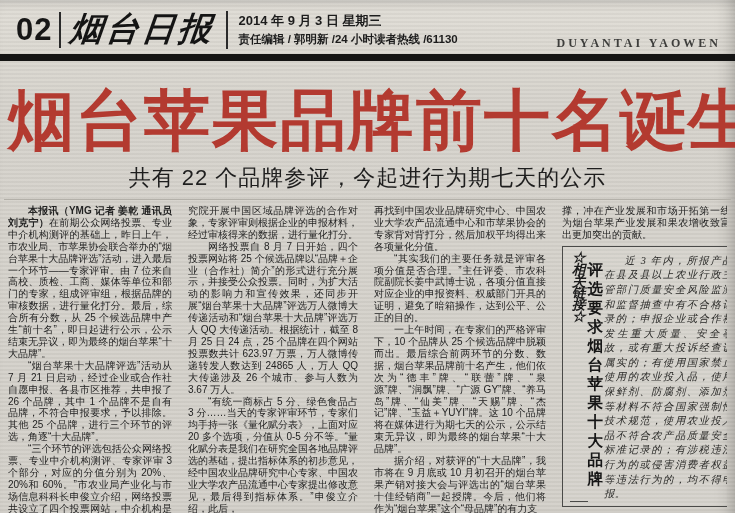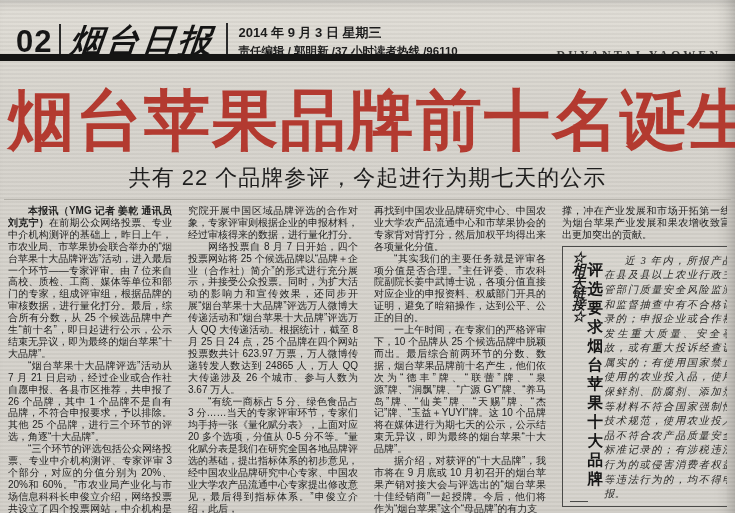--- a/index.html
+++ b/index.html
@@ -11,21 +11,21 @@
     background-image:
       repeating-linear-gradient(0deg, rgba(255,255,255,.05) 0 2px, rgba(0,0,0,.03) 2px 4px),
       linear-gradient(180deg,#e0ddd6 0%, #d6d3cc 20%, #d3d0c9 100%);
     box-shadow: inset -14px 0 18px -12px rgba(0,0,0,.25), inset 0 10px 14px -10px rgba(0,0,0,.18);
     font-family:"Liberation Sans", sans-serif;
     color:#1d1d1d;
   }
   
   .masthead{
     position:absolute;top:6px;left:0;right:0;height:47px;
-    display:flex;align-items:center;margin-top:12px;
+    display:flex;align-items:center;
   }
   .mh-left{display:flex;align-items:center;margin-left:16px;}
   .pageno{font-size:31px;font-weight:bold;letter-spacing:1px;color:#161616;}
   .vrule{width:2px;height:36px;background:#2a2a2a;margin:0 9px 0 7px;}
   .paper-name{
     font-family:"DejaVu Serif", serif;
     font-style:italic;font-weight:bold;
     font-size:33px;letter-spacing:3px;color:#141414;
     transform:skewX(-6deg);
     white-space:nowrap;
@@ -107,21 +107,21 @@
 <div class="page">
 
   <header class="masthead">
     <div class="mh-left">
       <span class="pageno">02</span>
       <span class="vrule"></span>
       <span class="paper-name">烟台日报</span>
       <span class="vrule2"></span>
       <div class="datebox">
         <div class="dateline">2014 年 9 月 3 日 星期三</div>
-        <div class="editorline">责任编辑 / 郭明新 /37 小时读者热线 /96110</div>
+        <div class="editorline">责任编辑 / 郭明新 /24 小时读者热线 /61130</div>
       </div>
     </div>
     <div class="mh-right">DUYANTAI YAOWEN</div>
   </header>
 
   <div class="black-rule"></div>
 
   <h1 class="headline" style="color: rgb(179, 58, 48);">烟台苹果品牌前十名诞生</h1>
   <div class="subtitle">共有 22 个品牌参评，今起进行为期七天的公示</div>
   <div class="thin-rule"></div>

